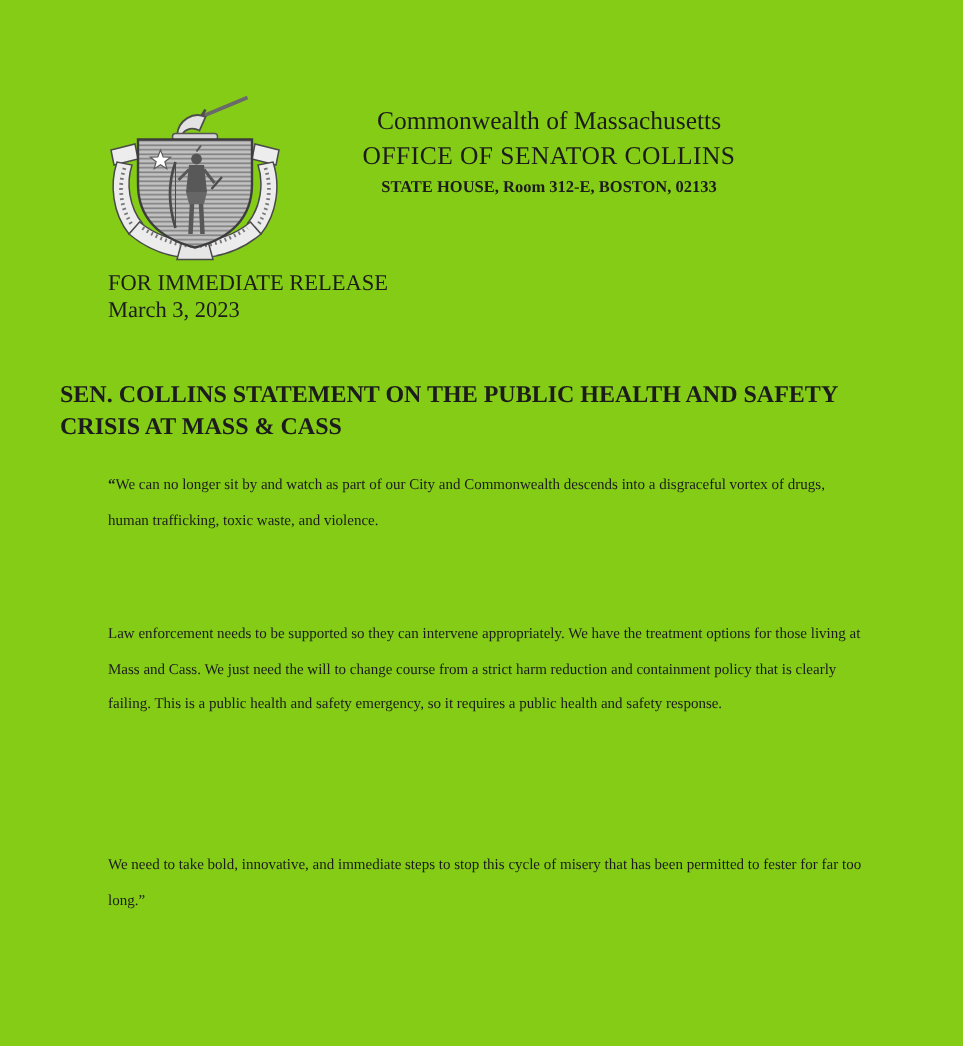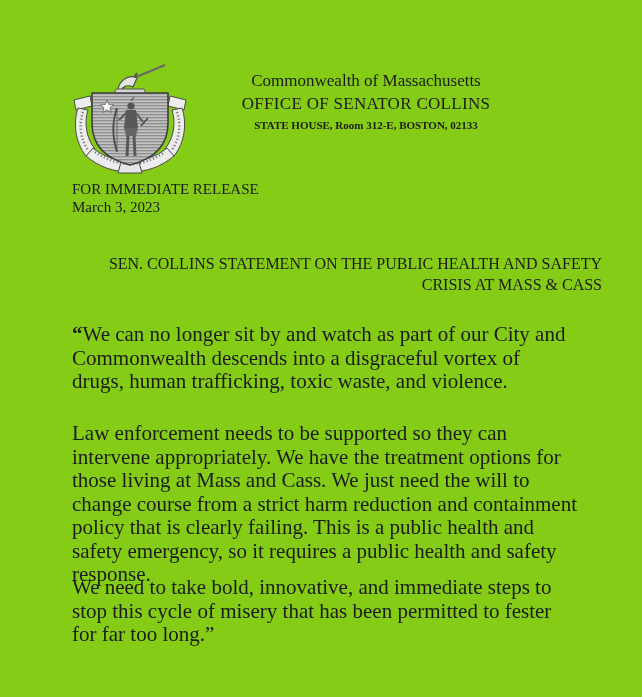--- a/index.html
+++ b/index.html
@@ -39,30 +39,30 @@
     left: 72px;
     top: 181px;
     font-size: 15px;
     line-height: 17.5px;
   }
   .doc-title {
     position: absolute;
     left: 40px;
     right: 40px;
     top: 254px;
-    text-align: right;
-    font-weight: normal;
+    text-align: left;
+    font-weight: bold;
     font-size: 16px;
     line-height: 20.5px;
   }
   .para {
     position: absolute;
     left: 72px;
     width: 505px;
-    font-size: 21px;
+    font-size: 10px;
     line-height: 23.5px;
     text-align: left;
   }
   .para-1 { top: 302px; }
   .para-2 { top: 401px; }
   .para-3 { top: 555px; }
   .bold-quote { font-weight: bold; }
 </style>
 </head>
 <body>

